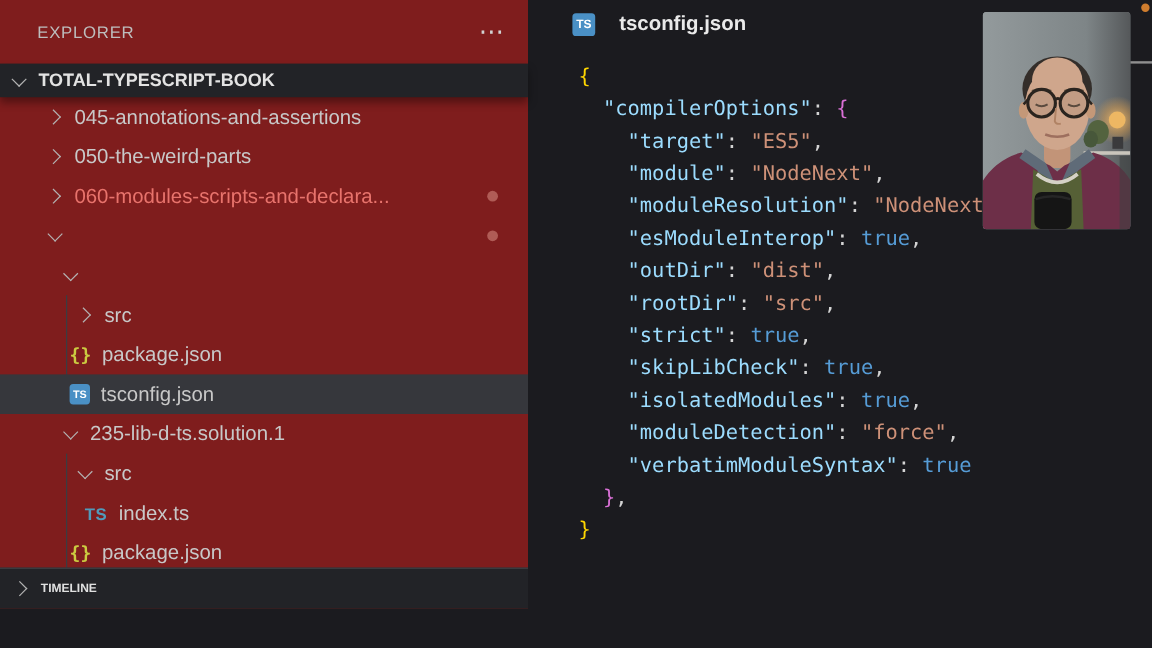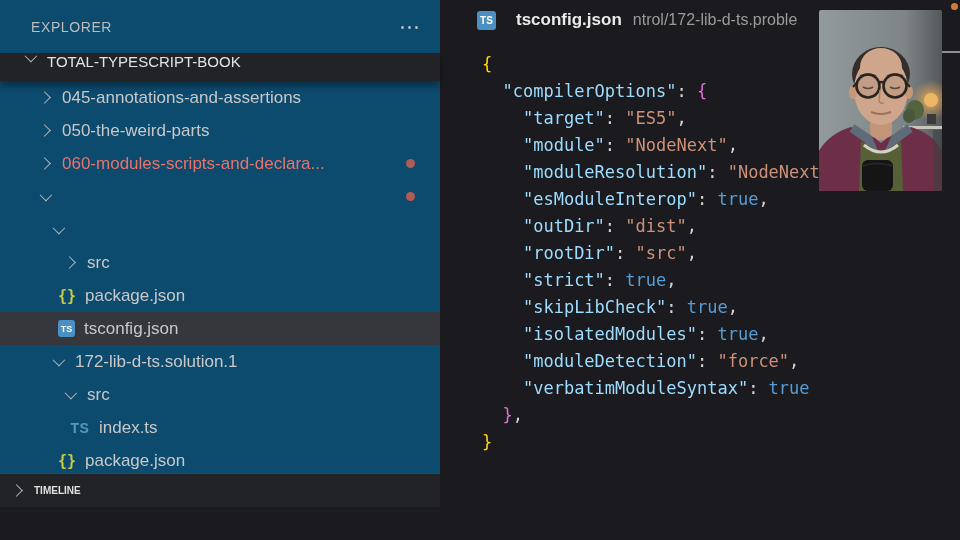--- a/index.html
+++ b/index.html
@@ -1,27 +1,27 @@
 <!DOCTYPE html>
 <html><head>
 <meta charset="utf-8">
 <style>
   html,body{margin:0;padding:0;background:#000;}
   .screen{position:relative;width:960px;height:540px;overflow:hidden;
     background:#1b1b1f;font-family:"Liberation Sans",sans-serif;-webkit-font-smoothing:antialiased;}
 
   
-  .sidebar{position:absolute;left:0;top:0;width:440px;height:507px;background:#0c4a6e;}
+  .sidebar{position:absolute;left:0;top:0;width:440px;height:507px;background:#7f1d1d;}
   .sidebar-header{height:54px;display:flex;align-items:center;justify-content:space-between;
     padding:0 20px 0 31px;color:#bdbdbd;}
   .explorer-title{font-size:14px;letter-spacing:.6px;}
   .menu-dots{color:#d2d2d2;font-size:21px;line-height:10px;cursor:pointer;}
-  .root-row{position:absolute;top:53px;left:0;right:0;height:28px;display:flex;
+  .root-row{position:absolute;top:53px;left:0;right:0;height:28px;display:flex;align-items:center;
     background:#222327;z-index:6;box-shadow:0 5px 7px rgba(0,0,0,.38);
-    color:#e3e3e3;font-weight:normal;font-size:15px;padding-left:15px;}
+    color:#e3e3e3;font-weight:bold;font-size:15px;}
   .root-row .chev{margin-left:10px;margin-right:13px;}
   .tree{position:absolute;top:81px;left:0;right:0;z-index:2;}
   .trow{height:33px;display:flex;align-items:center;position:relative;color:#c8c8c8;font-size:17px;}
   .trow.selected{background:#36373c;}
   .trow.red{color:#e8736c;}
   .trow .label{white-space:nowrap;}
   .chev{width:8px;height:8px;border-right:1.7px solid #b4b4b4;border-bottom:1.7px solid #b4b4b4;
     flex:none;display:inline-block;}
   .chev.collapsed{transform:rotate(-45deg);}
   .chev.expanded{transform:rotate(45deg) translateY(-2px);}
@@ -98,21 +98,21 @@
         <div class="trow">
           <span class="ficon icon-json" style="margin-left: 58px;">{}</span>
           <span class="label">package.json</span>
         </div>
         <div class="trow selected">
           <span class="ficon icon-tsbox" style="margin-left: 58px;">TS</span>
           <span class="label">tsconfig.json</span>
         </div>
         <div class="trow">
           <span class="chev expanded" style="margin-left: 53px;"></span>
-          <span class="label">172-lib-d-ts.solution.1</span>
+          <span class="label">235-lib-d-ts.solution.1</span>
         </div>
         <div class="trow">
           <span class="chev expanded" style="margin-left: 65px;"></span>
           <span class="label">src</span>
         </div>
         <div class="trow">
           <span class="ficon icon-tslet" style="margin-left: 70px;">TS</span>
           <span class="label">index.ts</span>
         </div>
         <div class="trow">
@@ -131,21 +131,20 @@
     <div class="timeline">
       <span class="chev collapsed"></span>
       <span>TIMELINE</span>
     </div>
   </div>
 
   <div class="editor">
     <div class="editor-header">
       <span class="ficon icon-tsbox">TS</span>
       <span class="editor-title">tsconfig.json</span>
-      <span class="editor-path">ntrol/172-lib-d-ts.proble</span>
     </div>
     <div class="code"><div><span class="tok-b1">{</span></div><div><span>  </span><span class="tok-key">"compilerOptions"</span><span>: </span><span class="tok-b2">{</span></div><div><span>    </span><span class="tok-key">"target"</span><span>: </span><span class="tok-str">"ES5"</span><span>,</span></div><div><span>    </span><span class="tok-key">"module"</span><span>: </span><span class="tok-str">"NodeNext"</span><span>,</span></div><div><span>    </span><span class="tok-key">"moduleResolution"</span><span>: </span><span class="tok-str">"NodeNext"</span><span>,</span></div><div><span>    </span><span class="tok-key">"esModuleInterop"</span><span>: </span><span class="tok-kw">true</span><span>,</span></div><div><span>    </span><span class="tok-key">"outDir"</span><span>: </span><span class="tok-str">"dist"</span><span>,</span></div><div><span>    </span><span class="tok-key">"rootDir"</span><span>: </span><span class="tok-str">"src"</span><span>,</span></div><div><span>    </span><span class="tok-key">"strict"</span><span>: </span><span class="tok-kw">true</span><span>,</span></div><div><span>    </span><span class="tok-key">"skipLibCheck"</span><span>: </span><span class="tok-kw">true</span><span>,</span></div><div><span>    </span><span class="tok-key">"isolatedModules"</span><span>: </span><span class="tok-kw">true</span><span>,</span></div><div><span>    </span><span class="tok-key">"moduleDetection"</span><span>: </span><span class="tok-str">"force"</span><span>,</span></div><div><span>    </span><span class="tok-key">"verbatimModuleSyntax"</span><span>: </span><span class="tok-kw">true</span></div><div><span>  </span><span class="tok-b2">}</span><span>,</span></div><div><span class="tok-b1">}</span></div></div>
   </div>
 
   <div class="webcam">
     <svg width="123" height="181" viewBox="0 0 123 181" xmlns="http://www.w3.org/2000/svg">
       <defs>
         <linearGradient id="wall" x1="0" y1="0" x2="1" y2="0">
           <stop offset="0" stop-color="#939a9c"></stop>
             <stop offset="0.7" stop-color="#7e8587"></stop>

